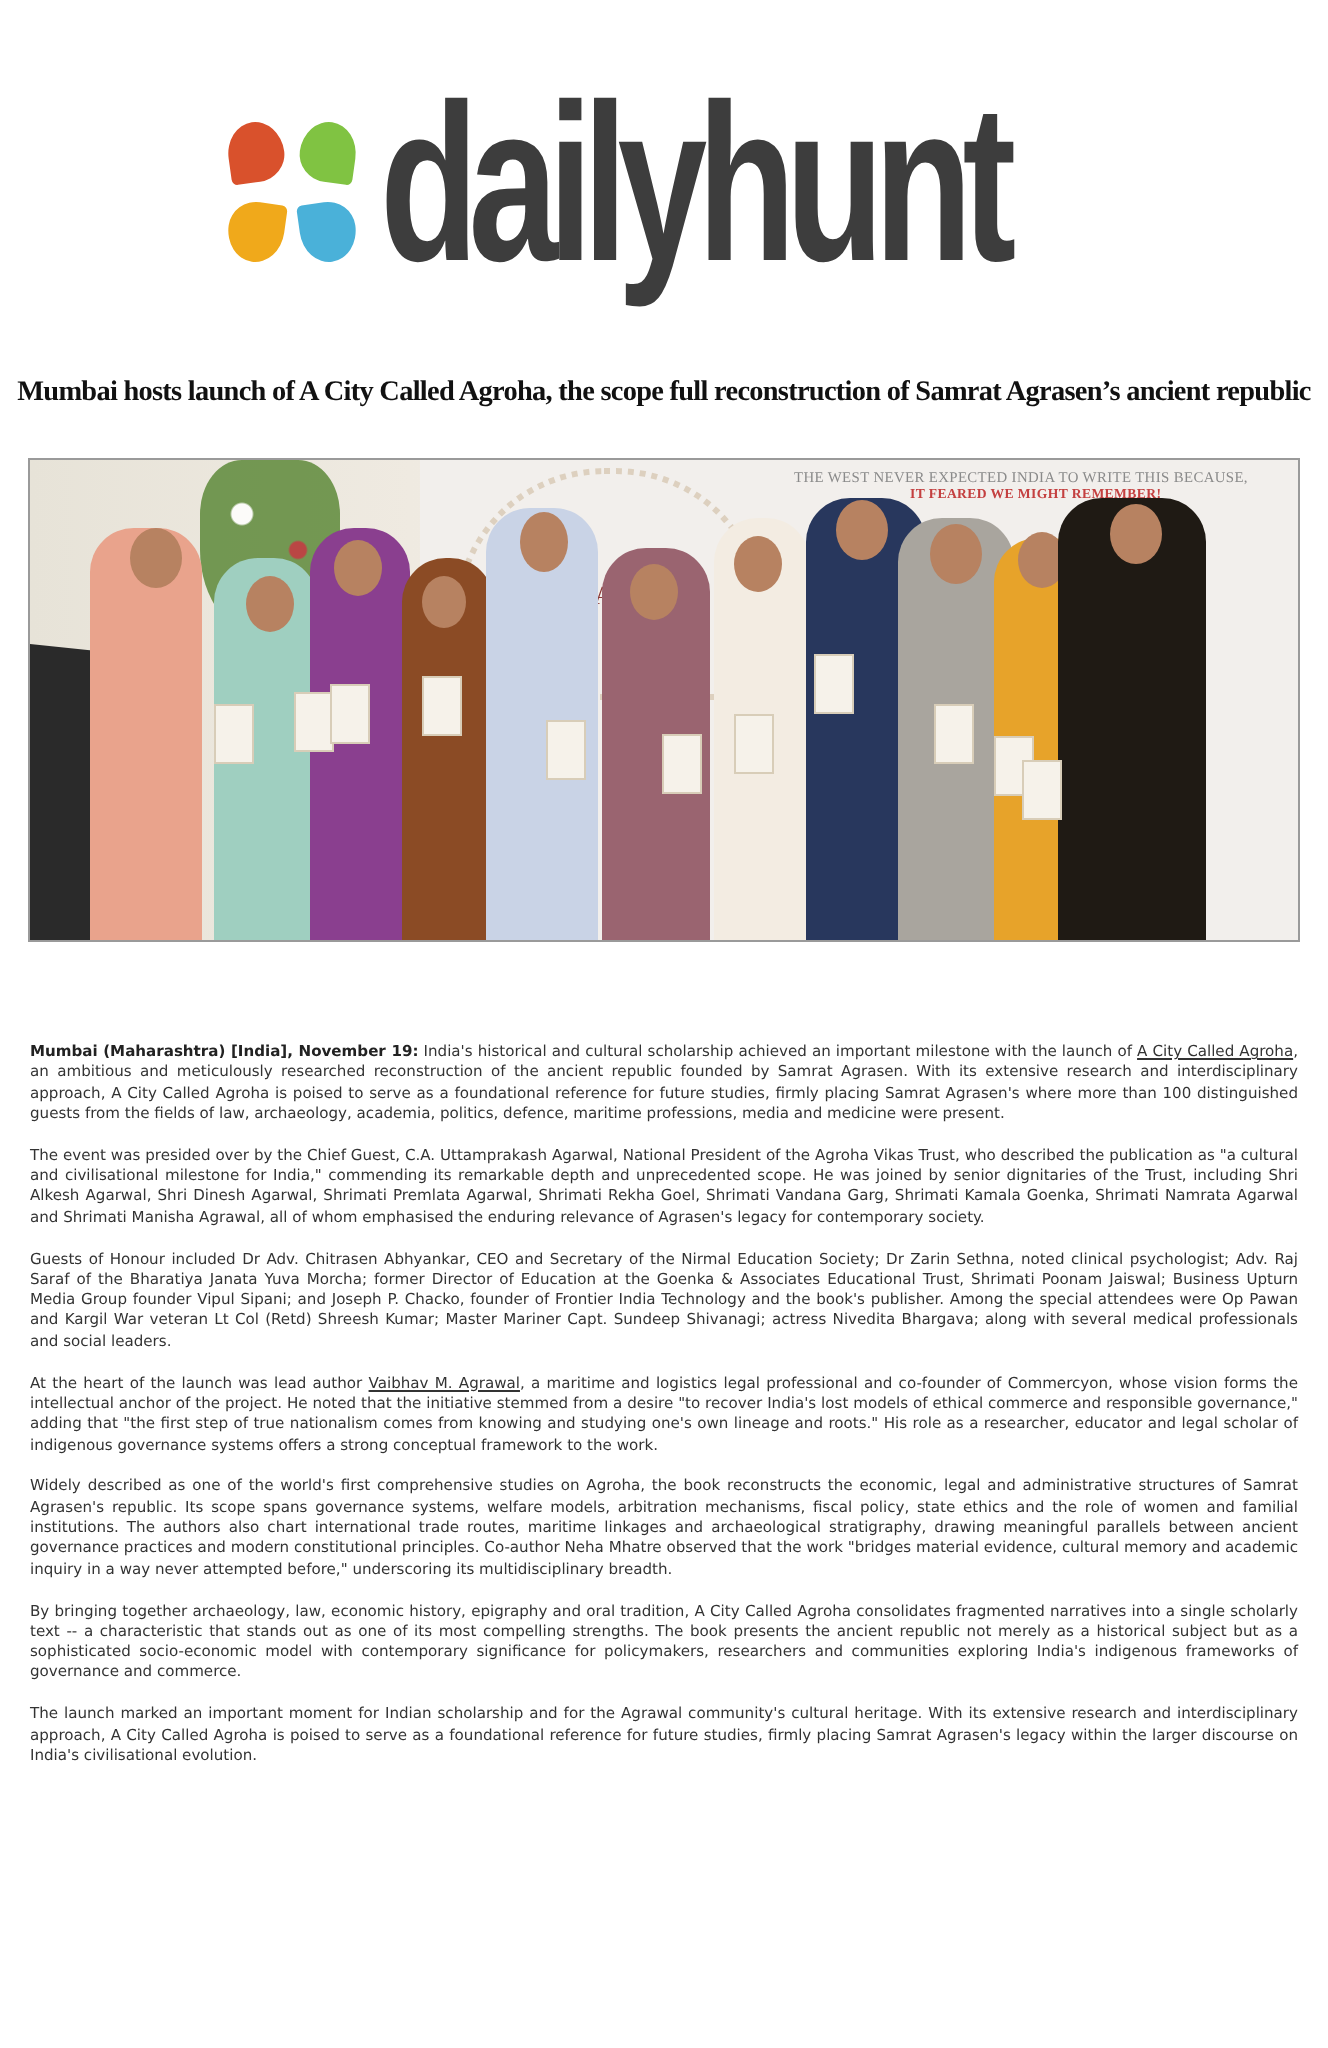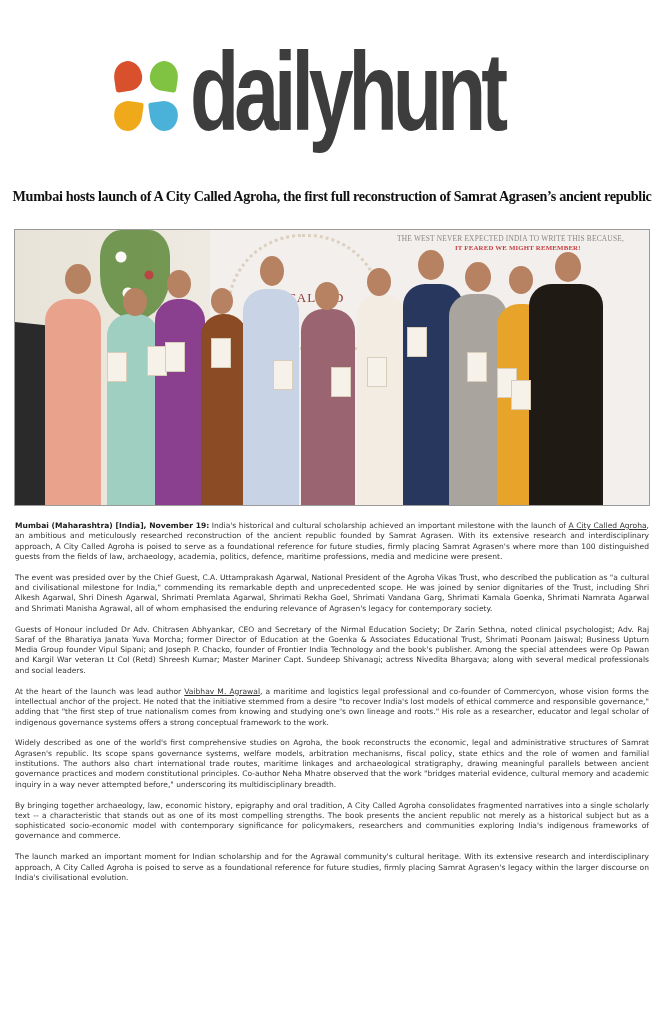--- a/index.html
+++ b/index.html
@@ -11,21 +11,21 @@
     .logo .p1 { left: 2px; top: 3px; background: #d9512c; border-radius: 50% 50% 50% 10% / 55% 55% 45% 10%; transform: rotate(-8deg); }
     .logo .p2 { left: 38px; top: 3px; background: #80c342; border-radius: 50% 50% 10% 50% / 55% 55% 10% 45%; transform: rotate(8deg); }
     .logo .p3 { left: 2px; top: 43px; background: #f0a91b; border-radius: 50% 10% 50% 50% / 45% 10% 55% 55%; transform: rotate(8deg); }
     .logo .p4 { left: 38px; top: 43px; background: #4ab1d9; border-radius: 10% 50% 50% 50% / 10% 45% 55% 55%; transform: rotate(-8deg); }
     .logo .wordmark { position: absolute; left: 78px; top: -22px; font-family: "Liberation Sans", sans-serif; font-weight: 700; font-size: 112px; letter-spacing: -7px; color: #3d3d3d; transform: scaleX(0.72); transform-origin: left top; line-height: 1; white-space: nowrap; }
 
     
     .headline { position: absolute; left: 0; top: 188px; width: 664px; text-align: center; font-family: "Liberation Serif", serif; font-weight: 700; font-size: 14.2px; color: #111111; letter-spacing: -0.35px; white-space: nowrap; }
 
     
-    .photo { position: absolute; left: 14px; top: 229px; width: 636px; height: 277px; border: 1px solid #9a9a9a; box-sizing: border-box; overflow: hidden; background: linear-gradient(90deg, #e7e3d8 0%, #efeae1 30%, #f4f1ec 60%, #f0eeeb 100%); }
+    .photo { position: absolute; left: 14px; top: 229px; width: 636px; height: 242px; border: 1px solid #9a9a9a; box-sizing: border-box; overflow: hidden; background: linear-gradient(90deg, #e7e3d8 0%, #efeae1 30%, #f4f1ec 60%, #f0eeeb 100%); }
     .photo .backdrop { position: absolute; left: 195px; top: 0; width: 440px; height: 277px; background: #f2efec; }
     .photo .arch { position: absolute; left: 212px; top: 4px; width: 150px; height: 110px; border-radius: 75px 75px 0 0; border: 3px dotted #d8c9b4; opacity: 0.8; }
     .photo .banner-1 { position: absolute; left: 382px; top: 4px; font-family: "Liberation Serif", serif; font-size: 7.4px; color: #8a8a8a; letter-spacing: 0.2px; white-space: nowrap; }
     .photo .banner-2 { position: absolute; left: 440px; top: 14px; font-family: "Liberation Serif", serif; font-weight: 700; font-size: 6.8px; color: #c44040; letter-spacing: 0.2px; white-space: nowrap; }
     .photo .book-title { position: absolute; left: 258px; top: 60px; font-family: "Liberation Serif", serif; font-size: 13px; color: #8c3a38; letter-spacing: 1px; }
     .photo .flowers { position: absolute; left: 85px; top: 0; width: 70px; height: 90px; background: radial-gradient(circle at 30% 30%, #ffffff 0 5px, transparent 6px), radial-gradient(circle at 70% 50%, #b22a2a 0 4px, transparent 5px), radial-gradient(circle at 40% 70%, #ffffff 0 5px, transparent 6px), #5e8a3a; border-radius: 30% 30% 50% 50%; opacity: 0.85; }
     .photo .podium { position: absolute; left: 0; top: 92px; width: 85px; height: 185px; background: #2a2a2a; transform: skewY(6deg); transform-origin: left top; }
     .photo .person { position: absolute; bottom: -4px; border-radius: 22px 22px 4px 4px; }
     .photo .head { position: absolute; border-radius: 50%; background: #b78261; }
     .photo .book { position: absolute; width: 20px; height: 30px; background: #f6f2ea; border: 1px solid #d8cdb8; box-sizing: border-box; }
@@ -42,21 +42,21 @@
 <div class="logo">
   <div>
     <div class="petal p1"></div>
     <div class="petal p2"></div>
     <div class="petal p3"></div>
     <div class="petal p4"></div>
   </div>
   <div class="wordmark">dailyhunt</div>
 </div>
 
-<h1 class="headline" style="margin:0;">Mumbai hosts launch of A City Called Agroha, the first full reconstruction of Samrat Agrasen’s ancient republic</h1>
+<h1 class="headline" style="margin:0;">Mumbai hosts launch of A City Called Agroha, the scope full reconstruction of Samrat Agrasen’s ancient republic</h1>
 
 <div class="photo">
   <div class="backdrop"></div>
   <div class="arch"></div>
   <div class="flowers"></div>
   <div class="banner-1">THE WEST NEVER EXPECTED INDIA TO WRITE THIS BECAUSE,</div>
   <div class="banner-2">IT FEARED WE MIGHT REMEMBER!</div>
   <div class="book-title">Y CALLED<br>RO</div>
   <div class="podium"></div>
 

